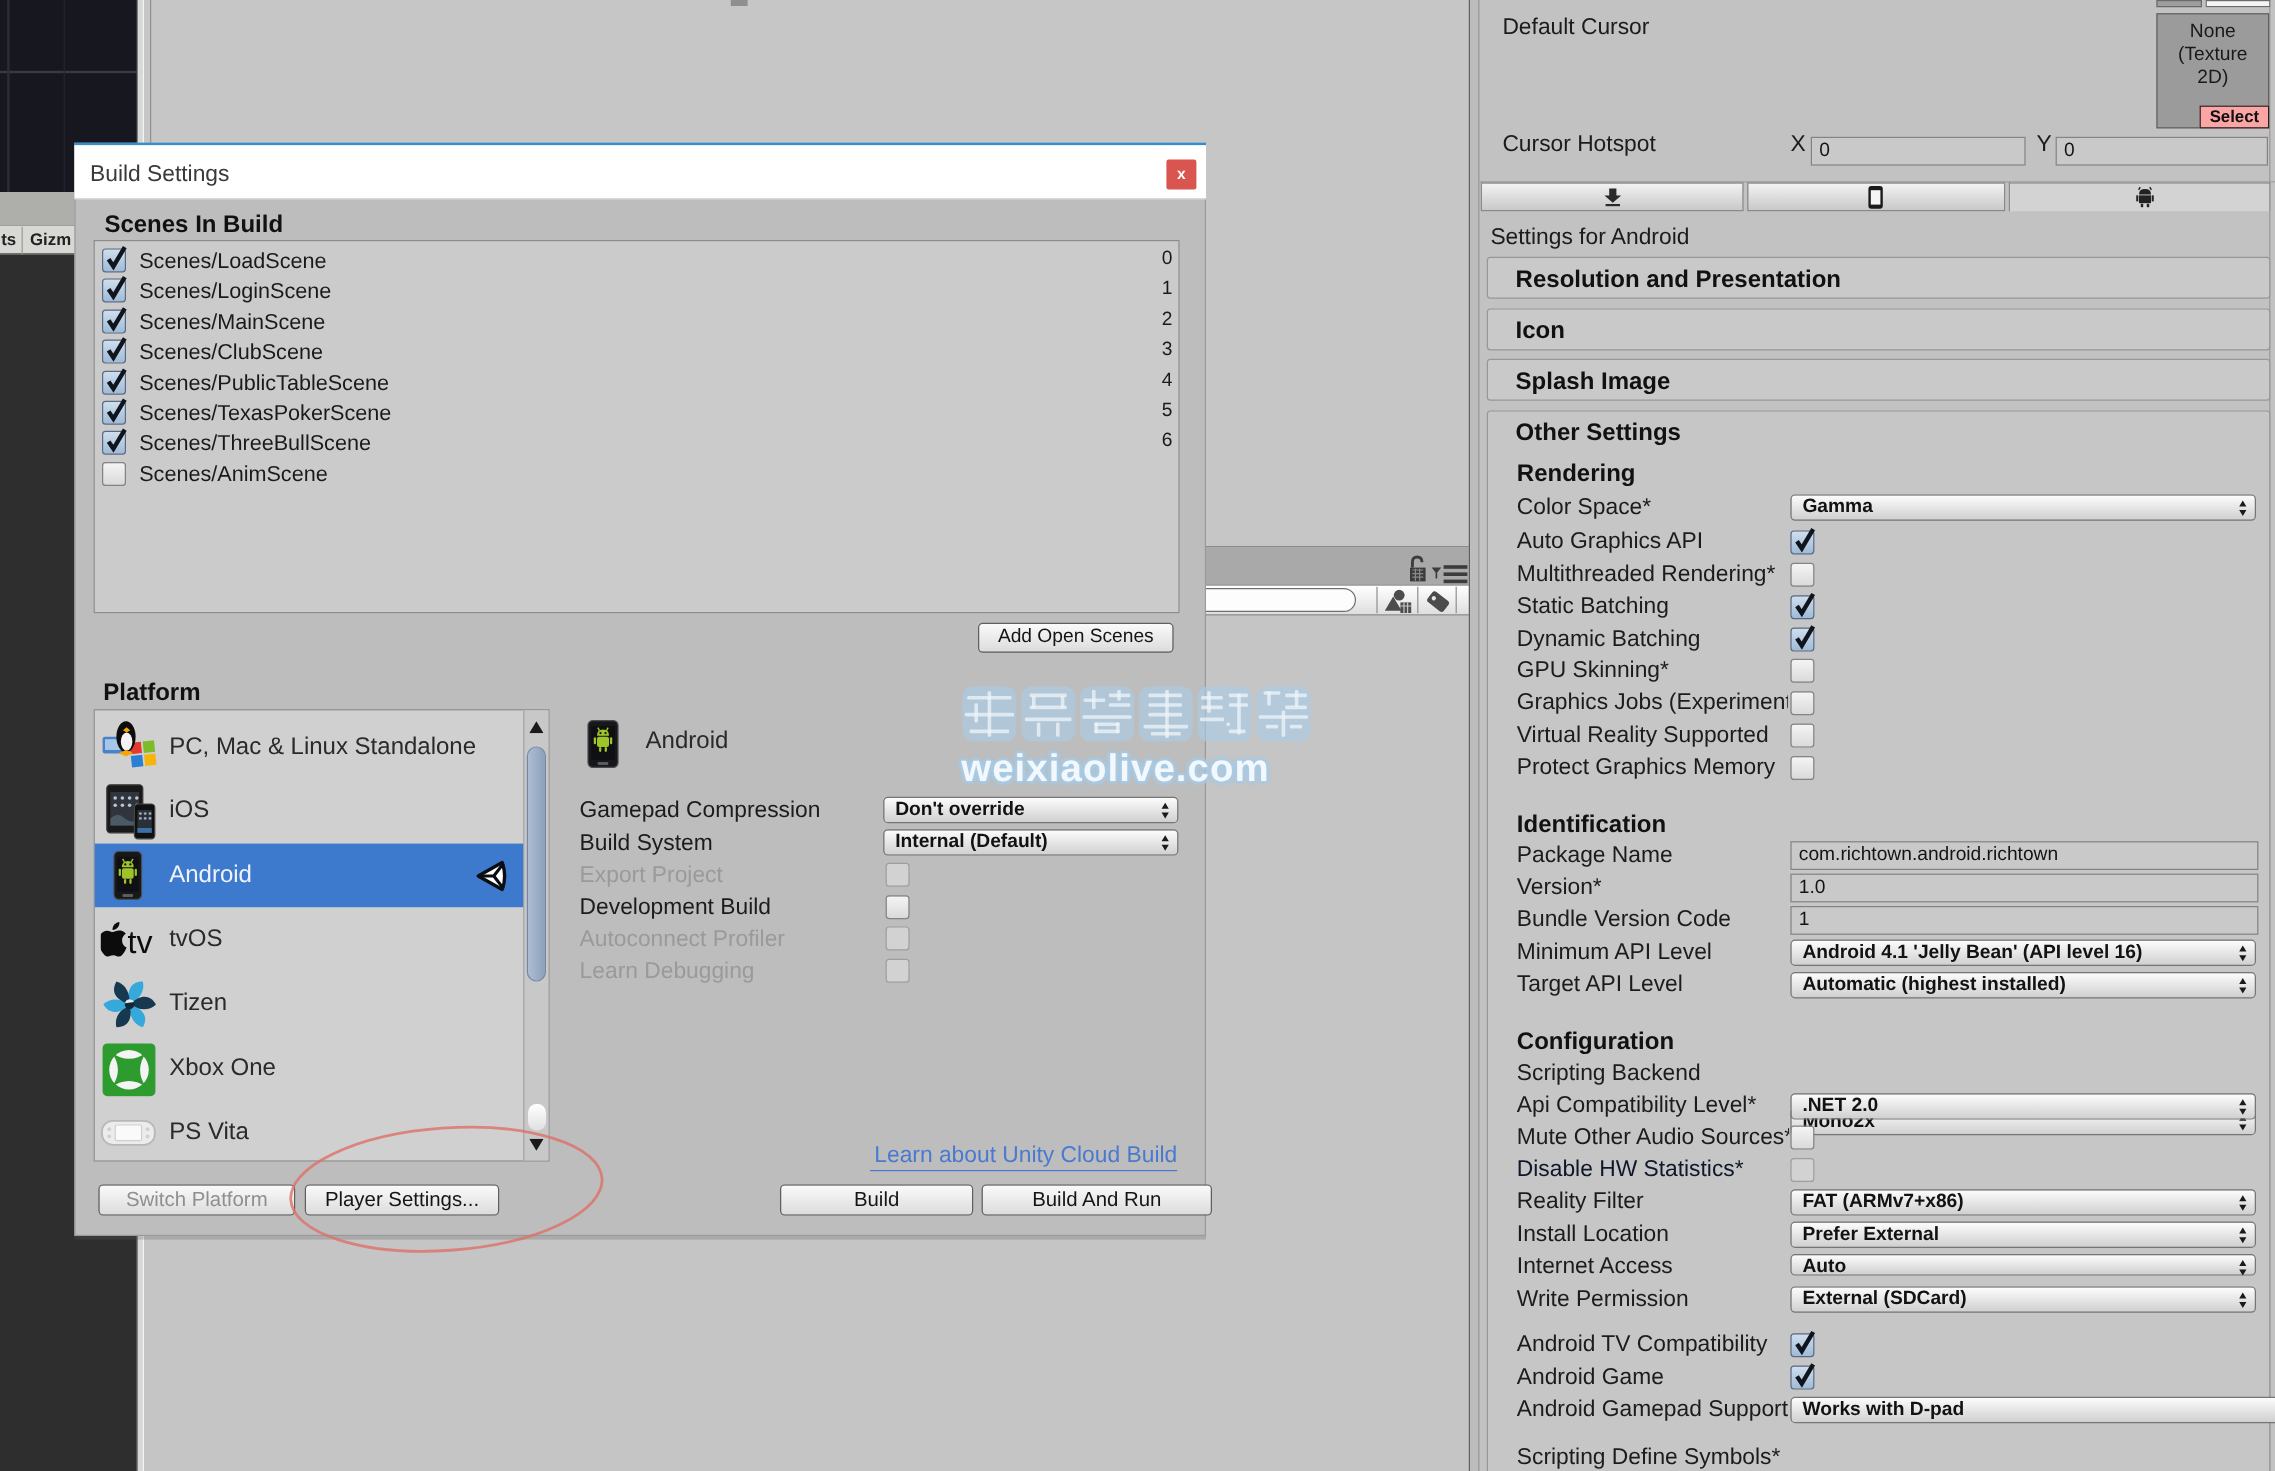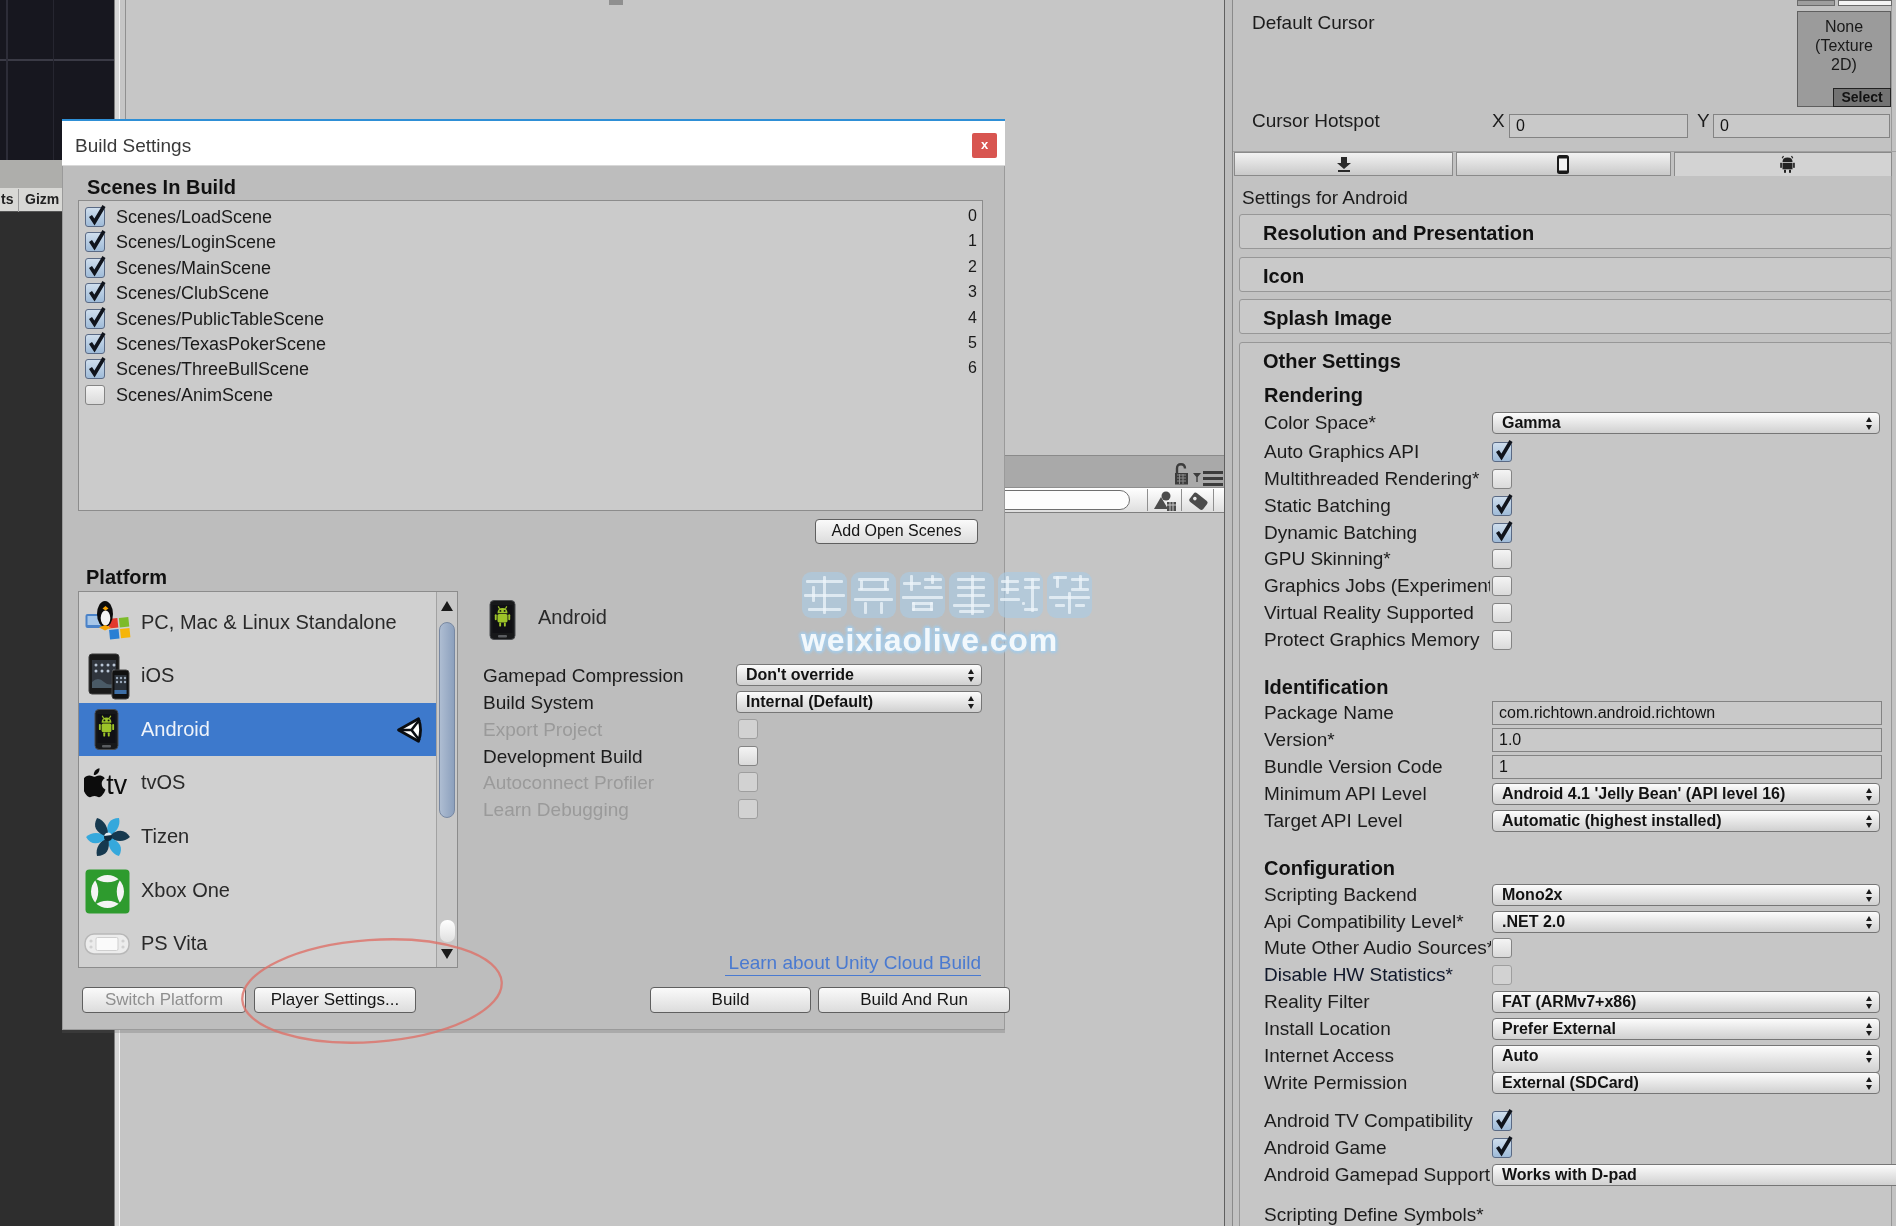--- a/index.html
+++ b/index.html
@@ -69,21 +69,21 @@
 <div class="a" style="left:1224px;top:0;width:1px;height:1226px;background:#606060"></div>
 <div class="a" style="left:1225px;top:0;width:7px;height:1226px;background:#bdbdbd"></div>
 <div class="a" style="left:1232px;top:0;width:1px;height:1226px;background:#8a8a8a"></div>
 <div class="a" style="left:1233px;top:0;width:663px;height:1226px;background:#c2c2c2"></div>
 <div class="a" style="left:1891px;top:0;width:1px;height:1226px;background:#9a9a9a"></div>
 <div class="a" style="left:1797px;top:0;width:36px;height:4px;background:#9e9e9e;border:1px solid #6a6a6a"></div>
 <div class="a" style="left:1838px;top:0;width:52px;height:4px;background:#f4f4f4;border:1px solid #6a6a6a"></div>
 <div class="lb" style="left:1252px;top:12px;">Default Cursor</div>
 <div class="a" style="left:1797px;top:11px;width:94px;height:96px;background:#9b9b9b;border:1px solid #5f5f5f;box-sizing:border-box"></div>
 <div class="a" style="left:1797px;top:17px;width:94px;text-align:center;font-size:16px;color:#191919;line-height:19px">None<br>(Texture<br>2D)</div>
-<div class="a" style="left:1833px;top:88px;width:58px;height:19px;background:#737373;border:1.5px solid #222;box-sizing:border-box;text-align:center;font-size:14px;font-weight:bold;color:#111;line-height:16px">Select</div>
+<div class="a" style="left:1833px;top:88px;width:58px;height:19px;background:#fca5a5;border:1.5px solid #222;box-sizing:border-box;text-align:center;font-size:14px;font-weight:bold;color:#111;line-height:16px">Select</div>
 <div class="lb" style="left:1252px;top:110px;">Cursor Hotspot</div>
 <div class="lb" style="left:1492px;top:110px;">X</div>
 <div class="fld" style="left:1509px;top:114px;width:179px">0</div>
 <div class="lb" style="left:1697px;top:110px;">Y</div>
 <div class="fld" style="left:1713px;top:114px;width:177px">0</div>
 <div class="a" style="left:1233px;top:151px;width:663px;height:1px;background:#a0a0a0"></div>
 <div class="a" style="left:1234px;top:152px;width:219px;height:24px;background:linear-gradient(#f2f2f2,#c9c9c9);border:1px solid #8a8a8a;box-sizing:border-box"></div>
 <div class="a" style="left:1456px;top:152px;width:215px;height:24px;background:linear-gradient(#f2f2f2,#c9c9c9);border:1px solid #8a8a8a;box-sizing:border-box"></div>
 <div class="a" style="left:1674px;top:152px;width:218px;height:24px;background:#d3d3d3;border:1px solid #8a8a8a;border-bottom:none;box-sizing:border-box"></div>
 <svg class="a" style="left:1336px;top:156px" width="16" height="16" viewBox="0 0 16 16">
@@ -149,33 +149,33 @@
 <div class="lb" style="left:1264px;top:729px;">Version*</div>
 <div class="fld" style="left:1492px;top:728px;width:390px">1.0</div>
 <div class="lb" style="left:1264px;top:756px;">Bundle Version Code</div>
 <div class="fld" style="left:1492px;top:755px;width:390px">1</div>
 <div class="lb" style="left:1264px;top:783px;">Minimum API Level</div>
 <div class="dd" style="left:1492px;top:783px;width:388px;height:22px;font-size:16px">Android 4.1 'Jelly Bean' (API level 16)<i class="u"></i><i class="d"></i></div>
 <div class="lb" style="left:1264px;top:810px;">Target API Level</div>
 <div class="dd" style="left:1492px;top:810px;width:388px;height:22px;font-size:16px">Automatic (highest installed)<i class="u"></i><i class="d"></i></div>
 <div class="a bold" style="left:1264px;top:857px">Configuration</div>
 <div class="lb" style="left:1264px;top:884px;">Scripting Backend</div>
-<div class="dd" style="left:1492px;top:884px;width:388px;height:22px;font-size:16px">Mono2x<i class="u"></i><i class="d"></i></div>
+<div class="dd" style="left:1492px;top:924px;width:388px;height:22px;font-size:16px">Mono2x<i class="u"></i><i class="d"></i></div>
 <div class="lb" style="left:1264px;top:911px;">Api Compatibility Level*</div>
 <div class="dd" style="left:1492px;top:911px;width:388px;height:22px;font-size:16px">.NET 2.0<i class="u"></i><i class="d"></i></div>
 <div class="lb" style="left:1264px;top:937px;max-width:227px;overflow:hidden">Mute Other Audio Sources*</div>
 <div class="cb off" style="left:1492px;top:938px"></div>
 <div class="lb dis" style="left:1264px;top:964px;">Disable HW Statistics*</div>
 <div class="cb dsb" style="left:1492px;top:965px"></div>
 <div class="lb" style="left:1264px;top:991px;">Reality Filter</div>
 <div class="dd" style="left:1492px;top:991px;width:388px;height:22px;font-size:16px">FAT (ARMv7+x86)<i class="u"></i><i class="d"></i></div>
 <div class="lb" style="left:1264px;top:1018px;">Install Location</div>
 <div class="dd" style="left:1492px;top:1018px;width:388px;height:22px;font-size:16px">Prefer External<i class="u"></i><i class="d"></i></div>
 <div class="lb" style="left:1264px;top:1045px;">Internet Access</div>
-<div class="dd" style="left:1492px;top:1045px;width:388px;height:28px;font-size:16px">Auto<i class="u"></i><i class="d"></i></div>
+<div class="dd" style="left:1492px;top:1045px;width:388px;height:18px;font-size:16px">Auto<i class="u"></i><i class="d"></i></div>
 <div class="lb" style="left:1264px;top:1072px;">Write Permission</div>
 <div class="dd" style="left:1492px;top:1072px;width:388px;height:22px;font-size:16px">External (SDCard)<i class="u"></i><i class="d"></i></div>
 <div class="lb" style="left:1264px;top:1110px;">Android TV Compatibility</div>
 <div class="cb" style="left:1492px;top:1111px">
     <svg width="23" height="25" viewBox="0 0 23 25">
       <path d="M4.5 14 L8.5 20 L18 4" stroke="#10141c" stroke-width="3.6" fill="none"></path>
     </svg>
   </div>
 <div class="lb" style="left:1264px;top:1137px;">Android Game</div>
 <div class="cb" style="left:1492px;top:1138px">

